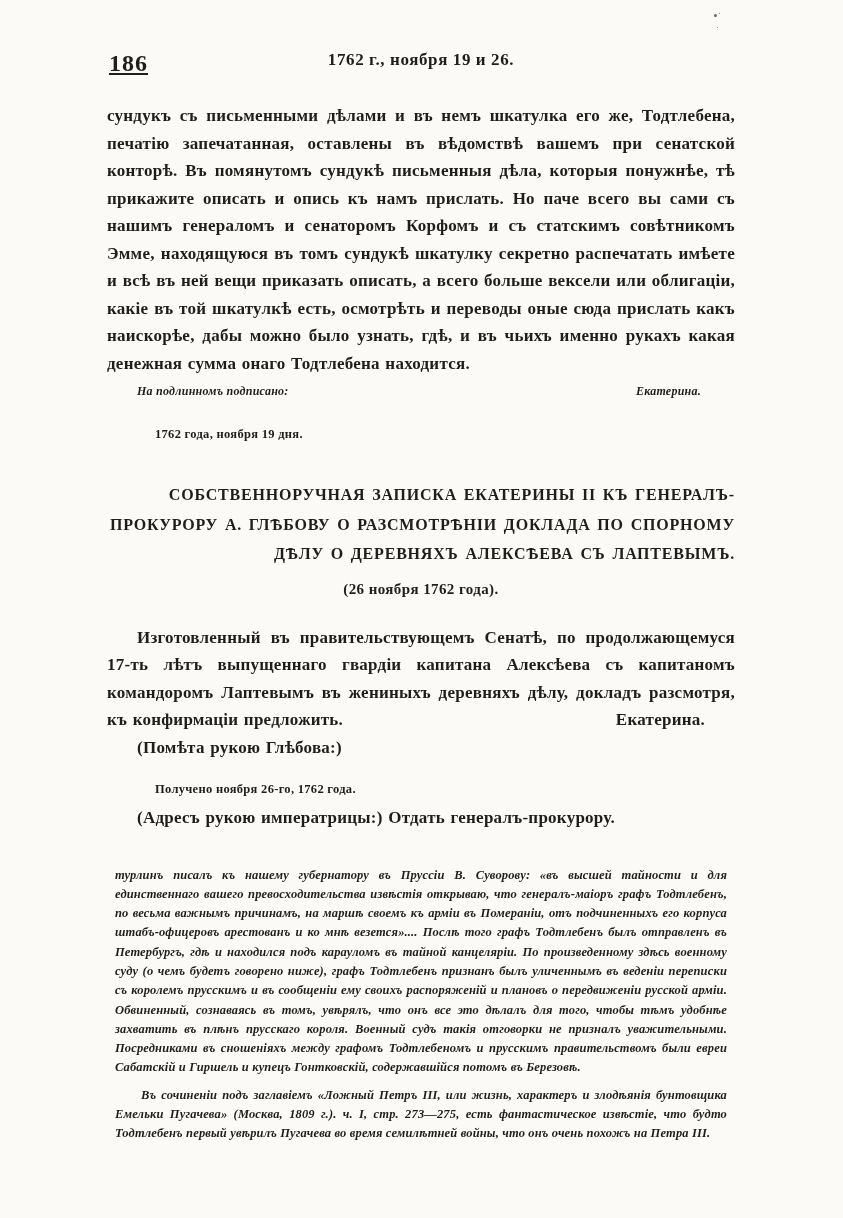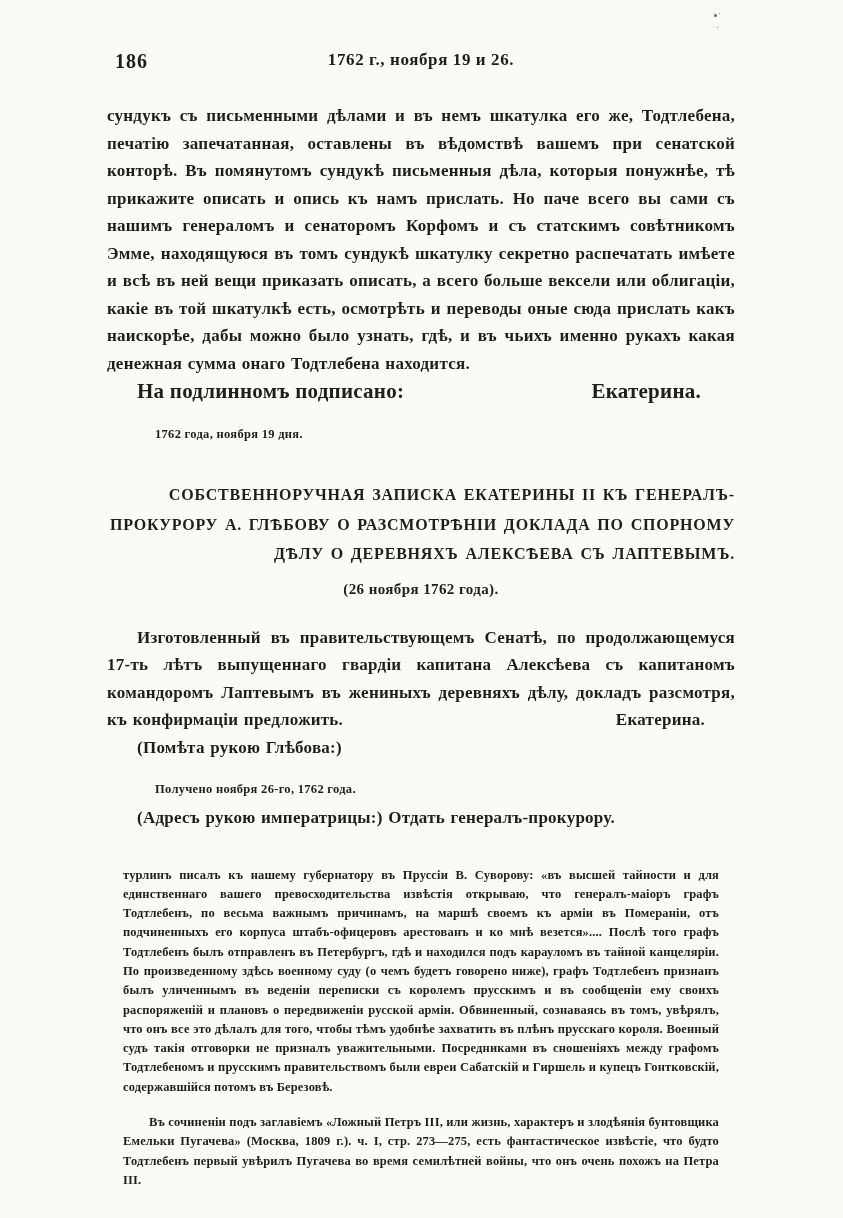--- a/index.html
+++ b/index.html
@@ -25,42 +25,43 @@
   }
   .running-head {
     position: relative;
     font-weight: bold;
     font-size: 17px;
     letter-spacing: 0.6px;
     margin-bottom: 32px;
     text-align: center;
   }
   .page-num {
-    position: absolute; left: 8px; top: 0;
-    font-weight: bold; font-size: 20px; letter-spacing: 1px;
+    position: absolute; left: 2px; top: 0;
+    font-weight: bold; font-size: 24px; letter-spacing: 1px; text-decoration: underline;
   }
   .body {
     font-size: 17px;
     line-height: 27.5px;
     font-weight: bold;
     text-align: justify;
     letter-spacing: 0.25px;
     word-spacing: 1px;
     margin: 0;
   }
   .indent { text-indent: 30px; }
   .sig-line {
     display: flex;
     justify-content: space-between;
-    font-size: 21px;
+    font-size: 12px;
     font-weight: bold;
     line-height: 29px;
     padding-left: 30px;
     padding-right: 34px;
     letter-spacing: 0.25px;
+    font-style: italic;
   }
   .small-note {
     font-size: 12.5px;
     font-weight: bold;
     letter-spacing: 0.3px;
     margin: 17px 0 3px 48px;
     line-height: 23px;
   }
   .section-heading {
     font-size: 16px;
@@ -82,21 +83,22 @@
   .float-sig { float: right; padding-right: 30px; }
   .footnotes {
     margin-top: 34px;
     font-size: 12.5px;
     line-height: 19.3px;
   }
   .footnote {
     font-weight: bold;
     text-align: justify;
     letter-spacing: 0.15px;
-    margin: 16px;
+    margin: 8px;
+    font-style: italic;
   }
   .footnote.fn-indent { text-indent: 26px; }
 </style>
 </head>
 <body>
 
 <div class="page">
   <div class="blemish"></div>
 
   <header class="running-head">

